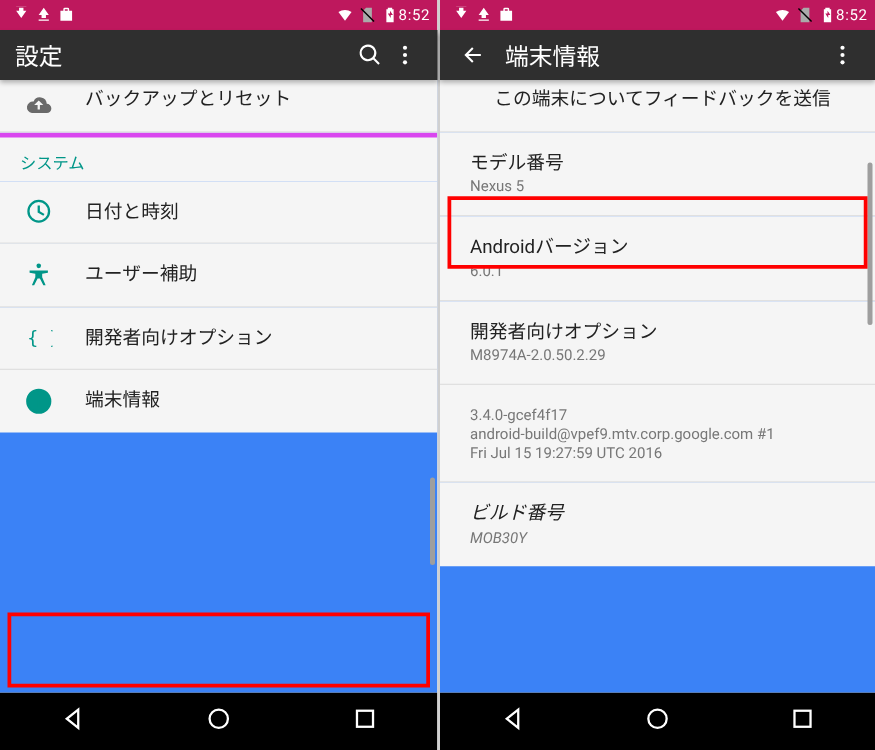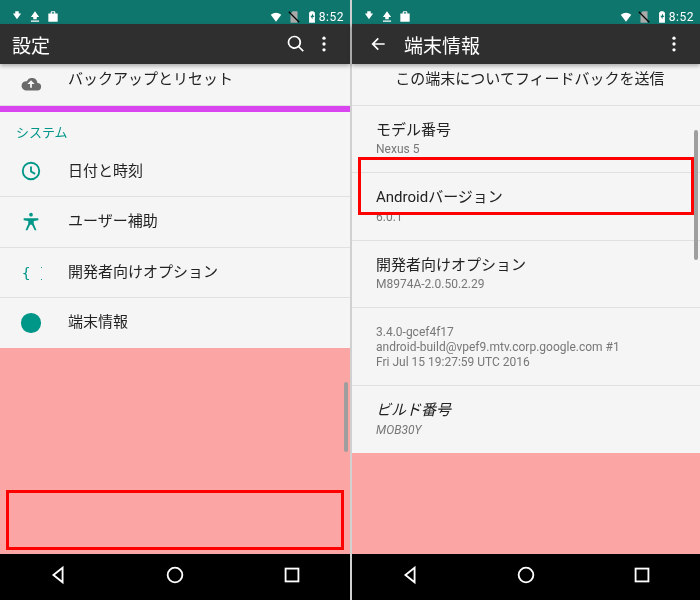--- a/index.html
+++ b/index.html
@@ -3,47 +3,47 @@
 <meta charset="utf-8">
 <style>
   * { box-sizing: border-box; margin: 0; padding: 0; }
   html, body { width: 700px; height: 600px; font-family: Roboto, "Noto Sans CJK JP", sans-serif; }
   body { background: #e7e7e7; display: flex; }
 
   .pane { width: 350px; height: 600px; background: #f3f3f3; display: flex; flex-direction: column; position: relative; }
   .pane + .pane { border-left: 2px solid #d0d0d0; }
 
   
-  .statusbar { height: 24px; background: #0f766e; color: #fff; display: flex; align-items: flex-end; font-size: 12px; padding: 0 6px; }
+  .statusbar { height: 24px; background: #be185d; color: #fff; display: flex; align-items: center; font-size: 12px; padding: 0 6px; }
   .statusbar .spacer { flex: 1; }
   .st-ico { margin-left: 4px; display: inline-flex; align-items: center; }
   .st-ico svg { width: 14px; height: 14px; fill: #fff; }
   .sim-off svg { fill: #aaa; }
   .clock { font-size: 12px; letter-spacing: 0.5px; }
 
   
   .actionbar { height: 40px; background: #2f2f2f; color: #fff; display: flex; align-items: center; padding: 0 12px; box-shadow: 0 2px 4px rgba(0,0,0,.3); position: relative; z-index: 2;}
   .actionbar .title { font-size: 19px; flex: 1; }
   .ab-ico { width: 28px; display: flex; justify-content: center; }
   .ab-ico svg { width: 20px; height: 20px; fill: #fff; }
   .ab-back { margin-right: 12px; }
 
   
-  .list { flex: 1; overflow: hidden; background: #fca5a5; }
+  .list { flex: 1; overflow: hidden; background: #3b82f6; }
   .row { background: #f5f5f5; padding: 15px 16px 15px 68px; position: relative; min-height: 50px; display: flex; flex-direction: column; justify-content: center; border-bottom: 1px solid #e0e0e0; }
   .row.no-icon { padding-left: 24px; }
   .row .ri { position: absolute; left: 18px; top: 50%; transform: translateY(-50%); width: 26px; height: 26px; display: flex; align-items: center; justify-content: center; }
   .row .ri svg { width: 22px; height: 22px; fill: #009688; }
   .row .ri.gray svg { fill: #6a6a6a; }
   .row .primary { font-size: 15px; color: #222; line-height: 1.3; }
   .row .secondary { font-size: 12px; color: #777; margin-top: 2px; line-height: 1.25; }
   .row.first-partial { padding-top: 6px; min-height: 32px; }
   .row.first-partial2 { padding-top: 6px; min-height: 34px; align-items: center; }
 
-  .section-header { padding: 10px 16px 6px 16px; font-size: 13px; color: #009688; background: #f5f5f5; border-top: 6px solid #d946ef; }
+  .section-header { padding: 10px 16px 6px 16px; font-size: 13px; color: #009688; background: #f5f5f5; border-top: 4px solid #d946ef; }
 
   .highlight-box { position: absolute; border: 3px solid #ff0000; pointer-events: none; z-index: 5; }
 
   
   .navbar { height: 46px; background: #000; display: flex; align-items: center; justify-content: space-around; }
   .navbar svg { width: 22px; height: 22px; fill: none; stroke: #fff; stroke-width: 2; }
 
   
   .scrollind { position:absolute; right:2px; width:4px; background:#9e9e9e; border-radius:2px; }
 </style>

